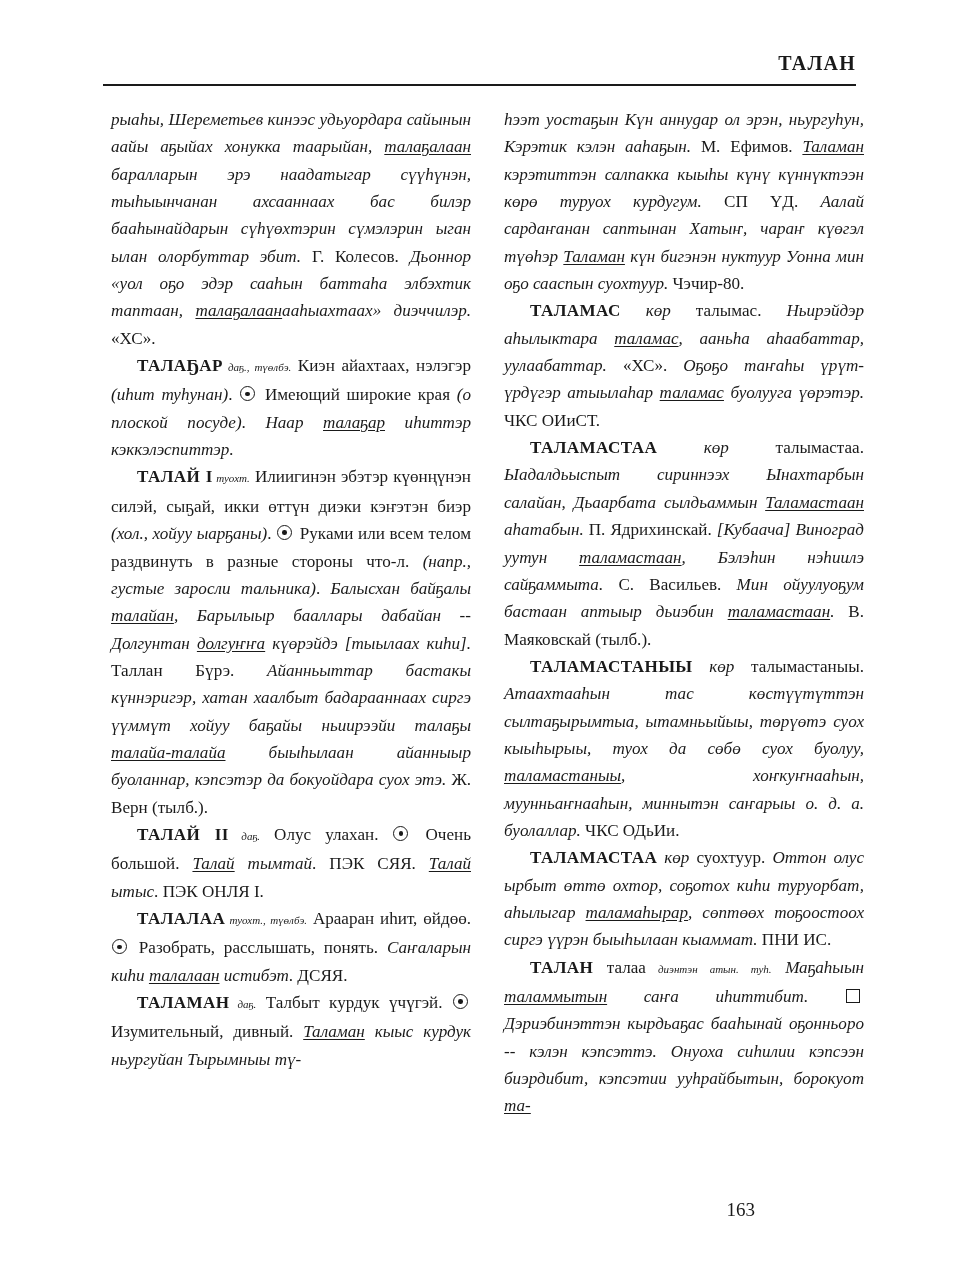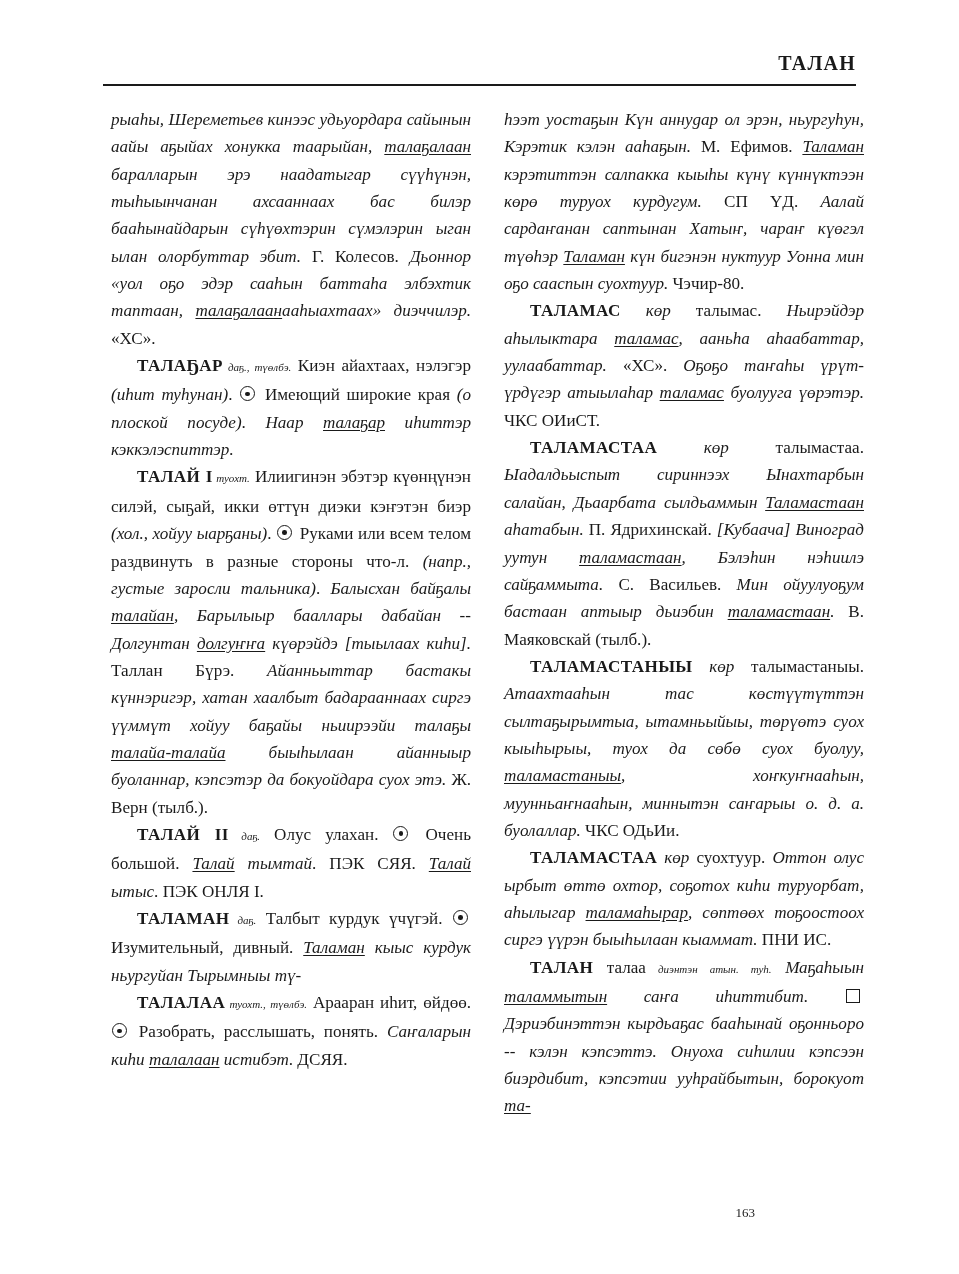--- a/index.html
+++ b/index.html
@@ -128,41 +128,41 @@
     border: 1.6px solid #1a1a1a;
     vertical-align: -1px;
     margin: 0 4px 0 1px;
   }
 
   
   .folio {
     position: absolute;
     right: 103px;
     bottom: 53px;
-    font-size: 13px;
+    font-size: 19px;
     font-style: normal;
     color: #1a1a1a;
   }
 </style>
 </head>
 <body>
 
 <div class="page">
 
   <div class="running-head">ТАЛАН</div>
   <div class="head-rule"></div>
 
   <div class="columns">
     <div class="col" id="col-left">
         <p class="para"><span class="it">рыаһы, </span><span class="it">Шереметьев кинээс удьуордара сайынын аайы аҕыйах хонукка таарыйан, </span><span class="kw">талаҕалаан</span><span class="it"> баралларын эрэ наадатыгар сүүһүнэн, тыһыынчанан ахсааннаах бас билэр бааһынайдарын сүһүөхтэрин сүмэлэрин ыган ылан олорбуттар эбит. </span><span class="rom">Г. Колесов. </span><span class="it">Дьоннор «уол оҕо эдэр сааһын баттаһа элбэхтик таптаан, </span><span class="kw">талаҕалаан</span><span class="it">ааһыахтаах» диэччилэр. </span><span class="rom">«ХС».</span></p>
         <p class="para indent"><span class="hw">ТАЛАҔАР</span><span class="gram"> даҕ., түөлбэ.</span><span class="rom"> Киэн айахтаах, нэлэгэр </span><span class="it">(иһит туһунан)</span><span class="rom">. </span><span class="marker-circle"></span><span class="rom"> Имеющий широкие края </span><span class="it">(о плоской посуде)</span><span class="rom">. </span><span class="it">Наар </span><span class="kw">талаҕар</span><span class="it"> иһиттэр кэккэлэспиттэр.</span></p>
         <p class="para indent"><span class="hw">ТАЛАЙ I</span><span class="gram"> туохт.</span><span class="rom"> Илиигинэн эбэтэр күөнңүнэн силэй, сыҕай, икки өттүн диэки кэҥэтэн биэр </span><span class="it">(хол., хойуу ыарҕаны)</span><span class="rom">. </span><span class="marker-circle"></span><span class="rom"> Руками или всем телом раздвинуть в разные стороны что-л. </span><span class="it">(напр., густые заросли тальника)</span><span class="rom">. </span><span class="it">Балысхан байҕалы </span><span class="kw">талайан</span><span class="it">, Барылыыр бааллары дабайан -- Долгунтан </span><span class="kw">долгуҥҥа</span><span class="it"> күөрэйдэ [тыылаах киһи]. </span><span class="rom">Таллан Бүрэ. </span><span class="it">Айанньыттар бастакы күннэригэр, хатан хаалбыт бадарааннаах сиргэ үүммүт хойуу баҕайы ньиирээйи талаҕы </span><span class="kw">талайа-талайа</span><span class="it"> быыһылаан айанныыр буоланнар, кэпсэтэр да бокуойдара суох этэ. </span><span class="rom">Ж. Верн (тылб.).</span></p>
         <p class="para indent"><span class="hw">ТАЛАЙ II</span><span class="gram"> даҕ.</span><span class="rom"> Олус улахан. </span><span class="marker-circle"></span><span class="rom"> Очень большой. </span><span class="kw">Талай</span><span class="it"> тымтай</span><span class="rom">. ПЭК СЯЯ. </span><span class="kw">Талай</span><span class="it"> ытыс</span><span class="rom">. ПЭК ОНЛЯ I.</span></p>
+        <p class="para indent"><span class="hw">ТАЛАЛАА</span><span class="gram"> туохт., түөлбэ.</span><span class="rom"> Арааран иһит, өйдөө. </span><span class="marker-circle"></span><span class="rom"> Разобрать, расслышать, понять. </span><span class="it">Саҥаларын киһи </span><span class="kw">талалаан</span><span class="it"> истибэт</span><span class="rom">. ДСЯЯ.</span></p>
         <p class="para indent"><span class="hw">ТАЛАМАН</span><span class="gram"> даҕ.</span><span class="rom"> Талбыт курдук үчүгэй. </span><span class="marker-circle"></span><span class="rom"> Изумительный, дивный. </span><span class="kw">Таламан</span><span class="it"> кыыс курдук ньургуйан Тырымныы тү-</span></p>
-        <p class="para indent"><span class="hw">ТАЛАЛАА</span><span class="gram"> туохт., түөлбэ.</span><span class="rom"> Арааран иһит, өйдөө. </span><span class="marker-circle"></span><span class="rom"> Разобрать, расслышать, понять. </span><span class="it">Саҥаларын киһи </span><span class="kw">талалаан</span><span class="it"> истибэт</span><span class="rom">. ДСЯЯ.</span></p>
       </div>
     <div class="col" id="col-right">
         <p class="para"><span class="it">һээт уостаҕын Күн аннygар ол эрэн, ньургуһун, Кэрэтик кэлэн ааһаҕын. </span><span class="rom">М. Ефимов. </span><span class="kw">Таламан</span><span class="it"> кэрэтиттэн салпакка кыыһы күнү күннүктээн көрө туруох курдугум. </span><span class="rom">СП ҮД. </span><span class="it">Аалай сардаҥанан саптынан Хатыҥ, чараҥ күөгэл түөһэр </span><span class="kw">Таламан</span><span class="it"> күн бигэнэн нуктуур Уонна мин оҕо сааспын суохтуур. </span><span class="rom">Чэчир-80.</span></p>
         <p class="para indent"><span class="hw">ТАЛАМАС</span><span class="see"> көр </span><span class="xref">талымас</span><span class="rom">. </span><span class="it">Ньирэйдэр аһылыктара </span><span class="kw">таламас</span><span class="it">, ааньha аһаабаттар, уулаабаттар. </span><span class="rom">«ХС». </span><span class="it">Оҕоҕо таҥаһы үрүт-үрдүгэр атыылаһар </span><span class="kw">таламас</span><span class="it"> буолууга үөрэтэр. </span><span class="rom">ЧКС ОИиСТ.</span></p>
         <p class="para indent"><span class="hw">ТАЛАМАСТАА</span><span class="see"> көр </span><span class="xref">талымастаа</span><span class="rom">. </span><span class="it">Ыадалдьыспыт сириннээх Ынахтарбын салайан, Дьаарбата сылдьаммын </span><span class="kw">Таламастаан</span><span class="it"> аһатабын. </span><span class="rom">П. Ядрихинскай. </span><span class="it">[Кубаача] Виноград уутун </span><span class="kw">таламастаан</span><span class="it">, Бэлэһин нэһиилэ сайҕаммыта. </span><span class="rom">С. Васильев. </span><span class="it">Мин ойуулуоҕум бастаан аптыыр дьиэбин </span><span class="kw">таламастаан</span><span class="it">. </span><span class="rom">В. Маяковскай (тылб.).</span></p>
         <p class="para indent"><span class="hw">ТАЛАМАСТАНЫЫ</span><span class="see"> көр </span><span class="xref">талымастаныы</span><span class="rom">. </span><span class="it">Атаахтааһын тас көстүүтүттэн сылтаҕырымтыа, ытамньыйыы, төрүөтэ суох кыыһырыы, туох да сөбө суох буолуу, </span><span class="kw">таламастаныы</span><span class="it">, хоҥкуҥнааһын, муунньаҥнааһын, миннытэн саҥарыы о. д. а. буолаллар. </span><span class="rom">ЧКС ОДьИи.</span></p>
         <p class="para indent"><span class="hw">ТАЛАМАСТАА</span><span class="see"> көр </span><span class="xref">суохтуур</span><span class="rom">. </span><span class="it">Оттон олус ырбыт өттө охтор, соҕотох киһи туруорбат, аһылыгар </span><span class="kw">таламаһырар</span><span class="it">, сөптөөх тоҕоостоох сиргэ үүрэн быыһылаан кыаммат. </span><span class="rom">ПНИ ИС.</span></p>
         <p class="para indent"><span class="hw">ТАЛАН</span><span class="xref"> талаа</span><span class="gram"> диэнтэн атын. туһ.</span><span class="rom"> </span><span class="it">Маҕаһыын </span><span class="kw">таламмытын</span><span class="it"> саҥа иһиттибит. </span><span class="marker-square"></span><span class="it"> Дэриэбинэттэн кырдьаҕас бааһынай оҕонньоро -- кэлэн кэпсэттэ. Онуоха сиһилии кэпсээн биэрдибит, кэпсэтии ууһрайбытын, борокуот </span><span class="kw">та-</span></p>
       </div>
   </div>

